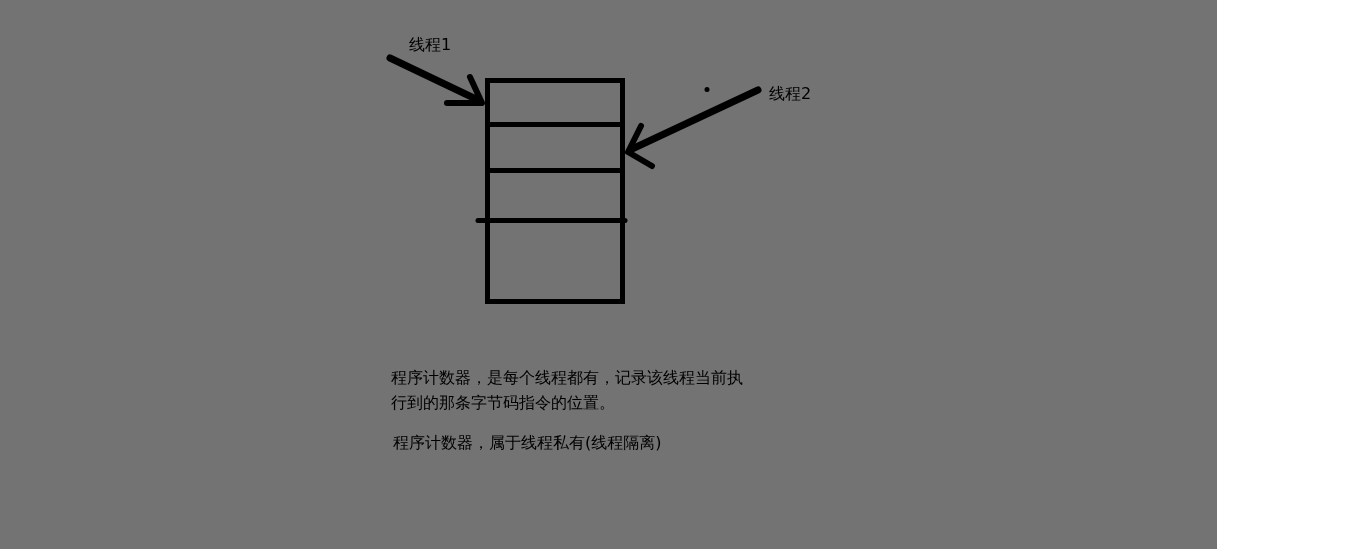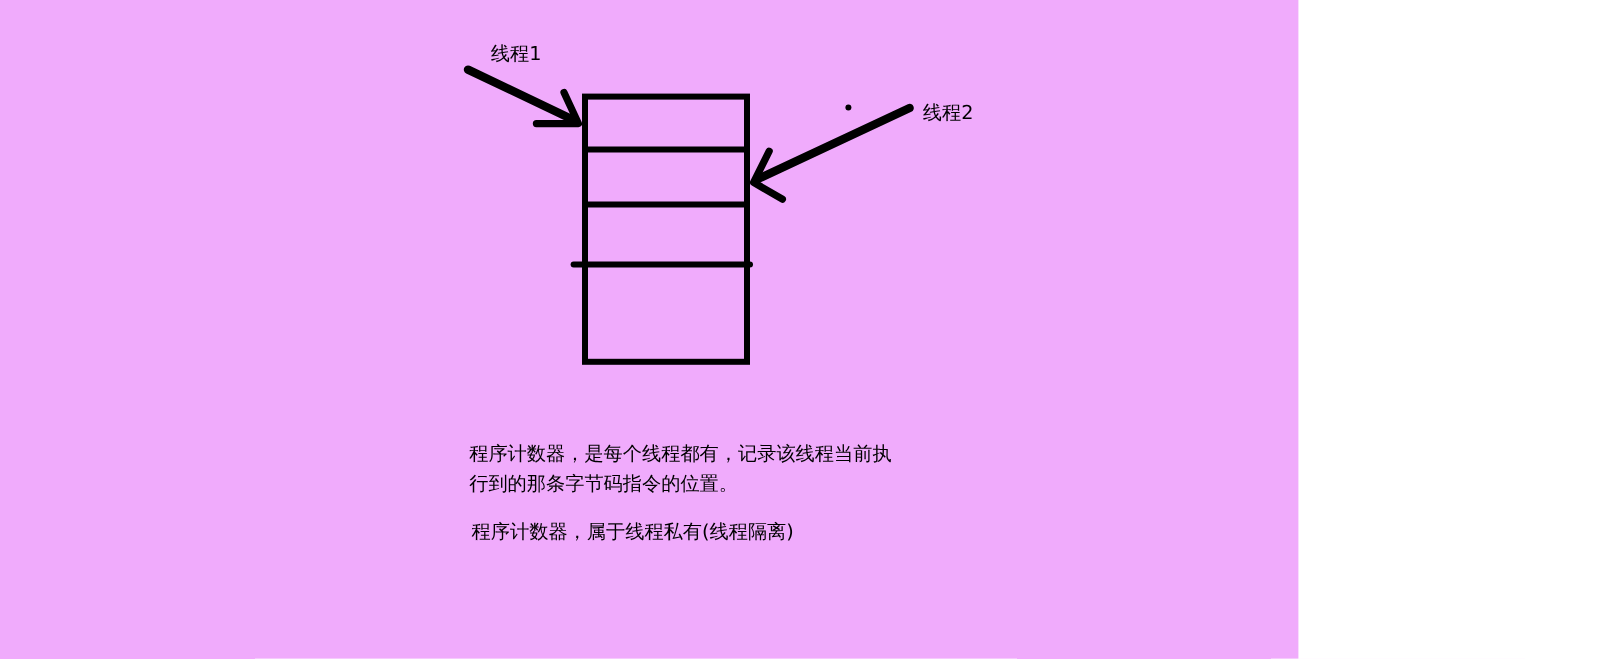--- a/index.html
+++ b/index.html
@@ -2,23 +2,23 @@
 <html><head>
 <meta charset="utf-8">
 <style>
   html, body {
     margin: 0;
     padding: 0;
     background: #ffffff;
   }
   #canvas {
     position: relative;
-    width: 1082px;
+    width: 1217px;
     height: 549px;
-    background: #f0abfc;
+    background: #737373;
     overflow: hidden;
     font-family: "DejaVu Sans", sans-serif;
   }
   #drawing {
     position: absolute;
     left: 0;
     top: 0;
   }
   .label {
     position: absolute;

